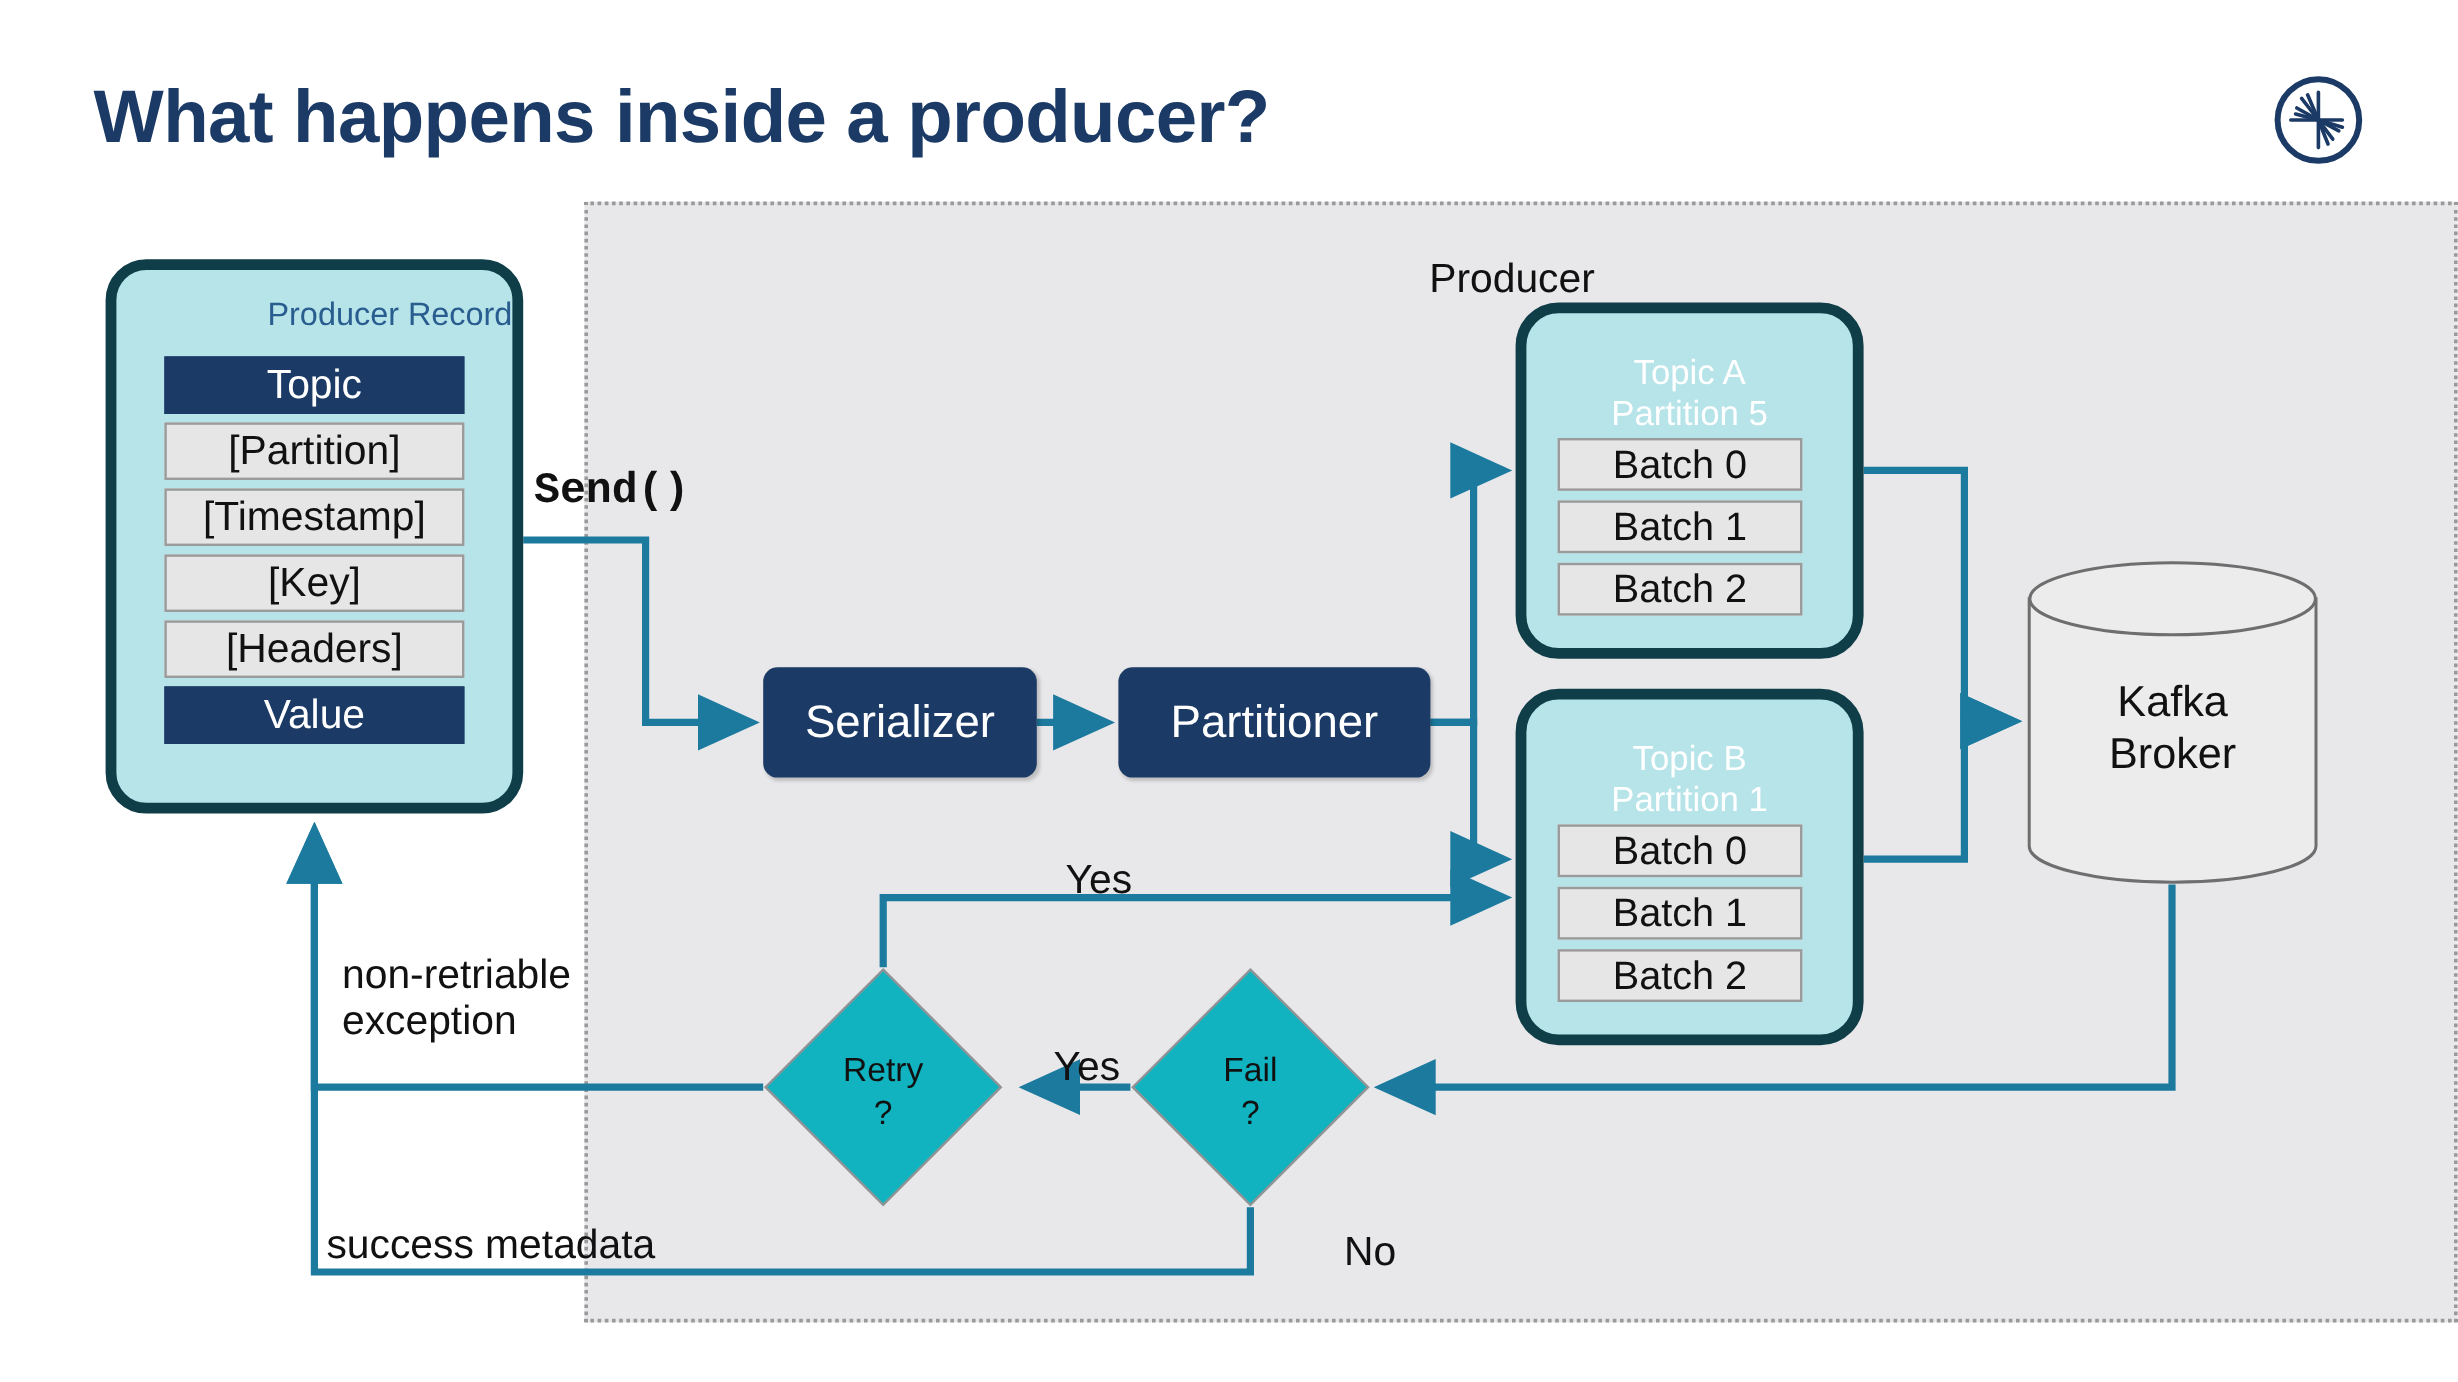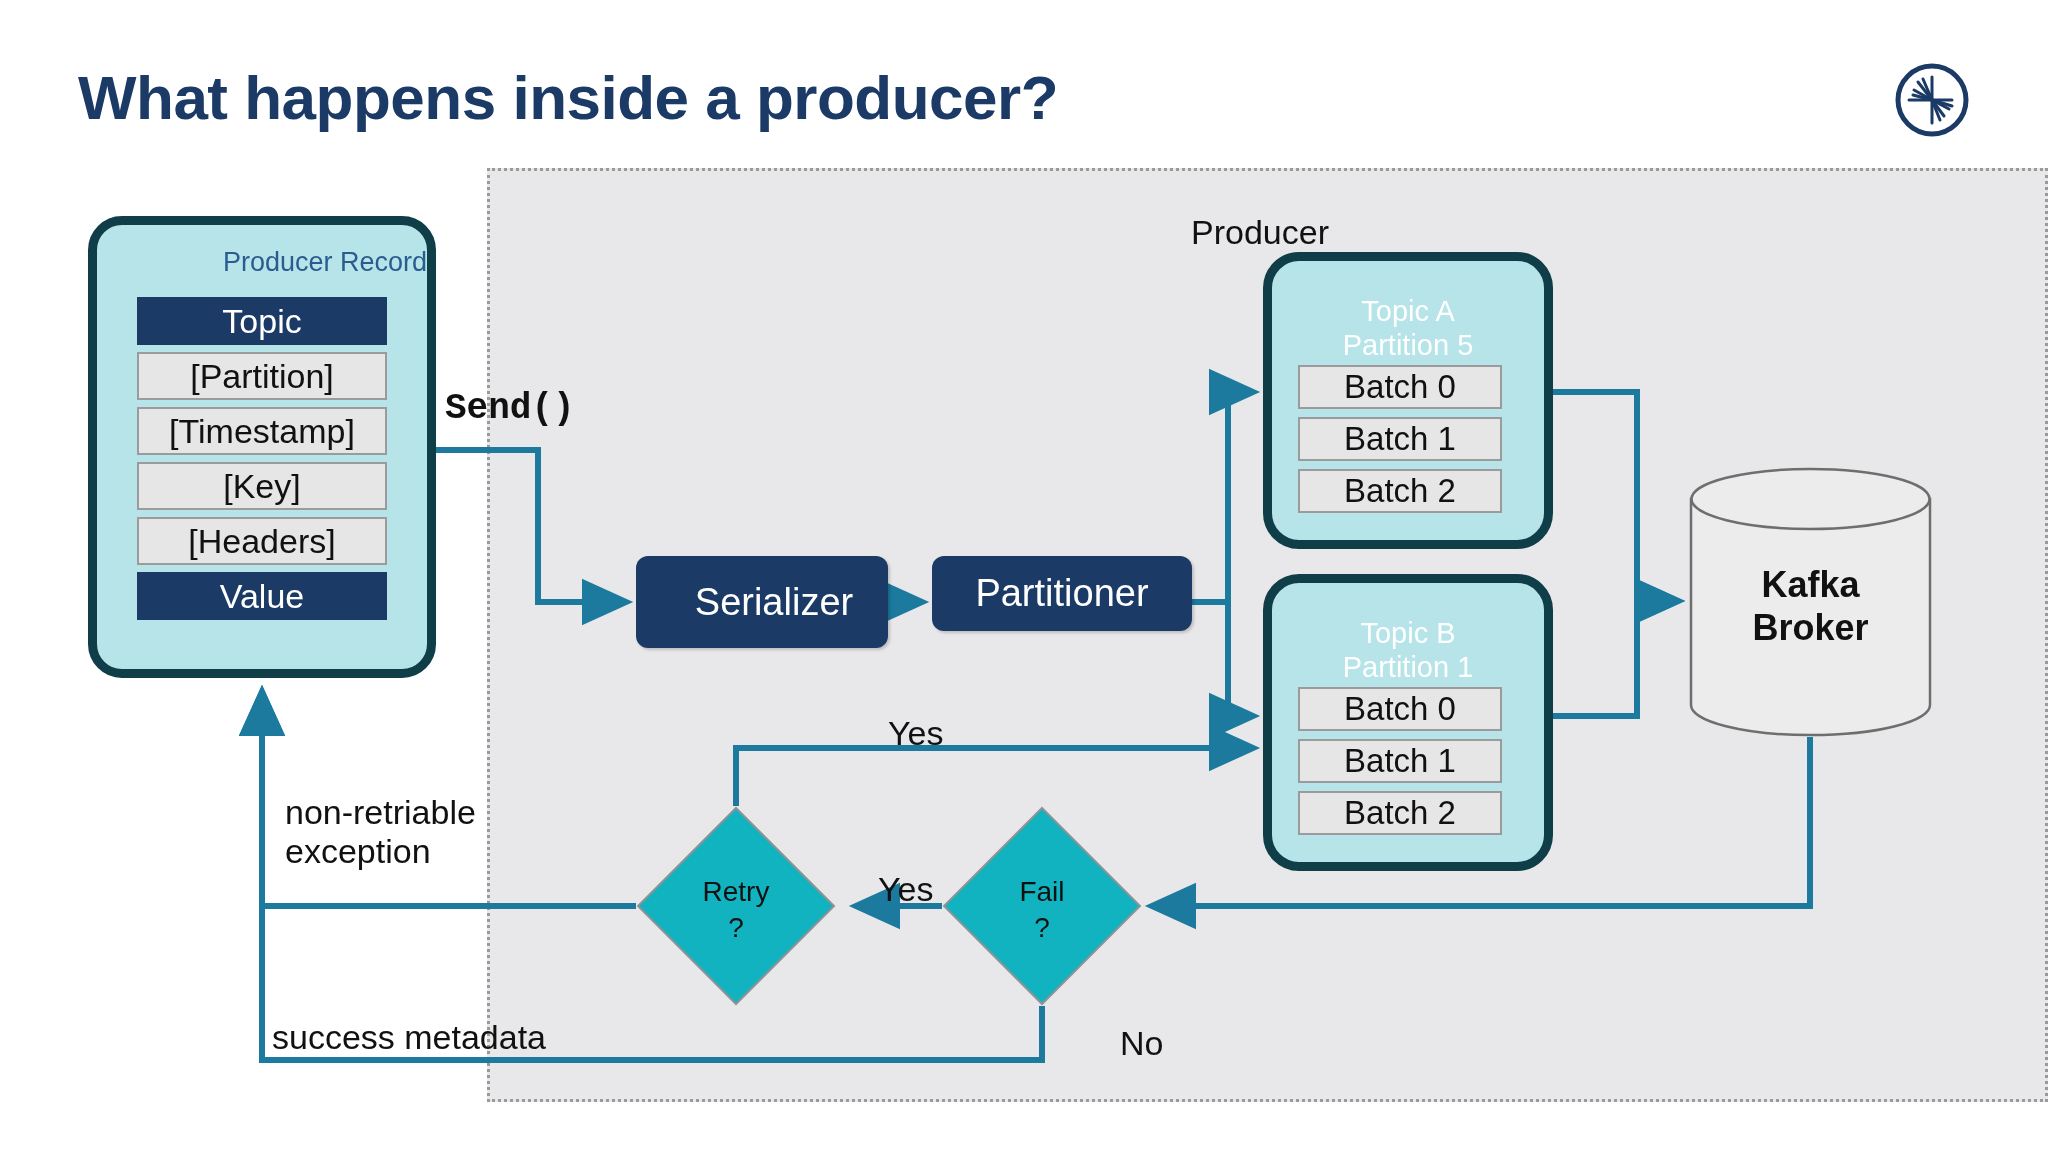--- a/index.html
+++ b/index.html
@@ -65,22 +65,22 @@
     white-space:nowrap;
   }
 
   
   .proc{
     position:absolute;background:#1b3a66;border-radius:12px;
     display:flex;align-items:center;justify-content:center;
     color:#ffffff;font-size:38px;
     box-shadow:2px 2px 3px rgba(0,0,0,0.18);
   }
-  #serializer{left:636px;top:556px;width:228px;height:92px;padding-left:24px;}
-  #partitioner{left:932px;top:556px;width:260px;height:75px;}
+  #serializer{left:636px;top:556px;width:228px;height:92px;}
+  #partitioner{left:932px;top:556px;width:260px;height:92px;}
 
   
   .topic{
     position:absolute;width:290px;
     background:#b6e4e9;border:9px solid #0f3d48;border-radius:36px;
     box-sizing:border-box;
   }
   #topicA{left:1263px;top:252px;height:297px;}
   #topicB{left:1263px;top:574px;height:297px;}
   .topic-title{
@@ -89,21 +89,21 @@
   }
   .batches{position:absolute;left:26px;right:42px;top:104px;}
   .batch{
     height:44px;margin-bottom:8px;
     display:flex;align-items:center;justify-content:center;
     font-size:33px;color:#111;
     background:#e6e6e6;border:2px solid #9b9b9b;box-sizing:border-box;
   }
 
   
-  .cyl{position:absolute;left:1688px;top:467px;width:245px;height:270px;font-weight:bold;}
+  .cyl{position:absolute;left:1688px;top:467px;width:245px;height:270px;}
   .cyl-label{
     position:absolute;left:0;right:0;top:96px;text-align:center;
     font-size:36px;color:#111;line-height:1.2;
   }
 
   
   .diamond{position:absolute;width:200px;height:200px;}
   #retry{left:636px;top:806px;}
   #fail{left:942px;top:806px;}
   .dia-label{

